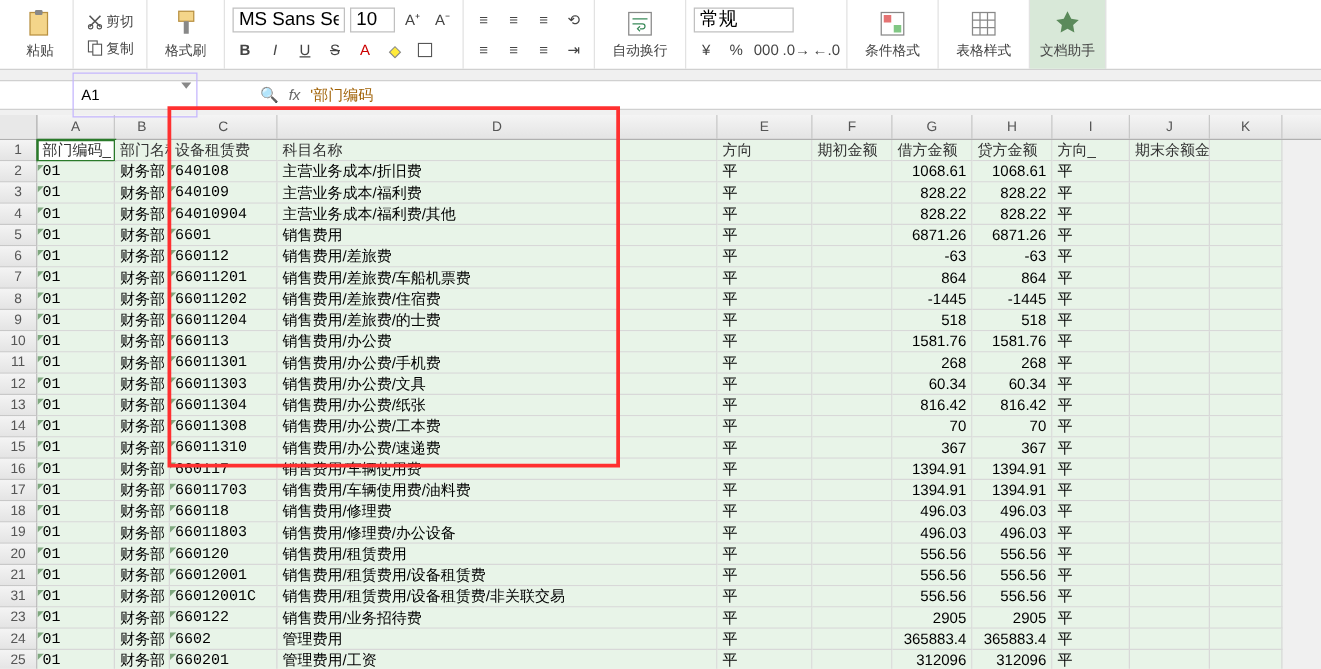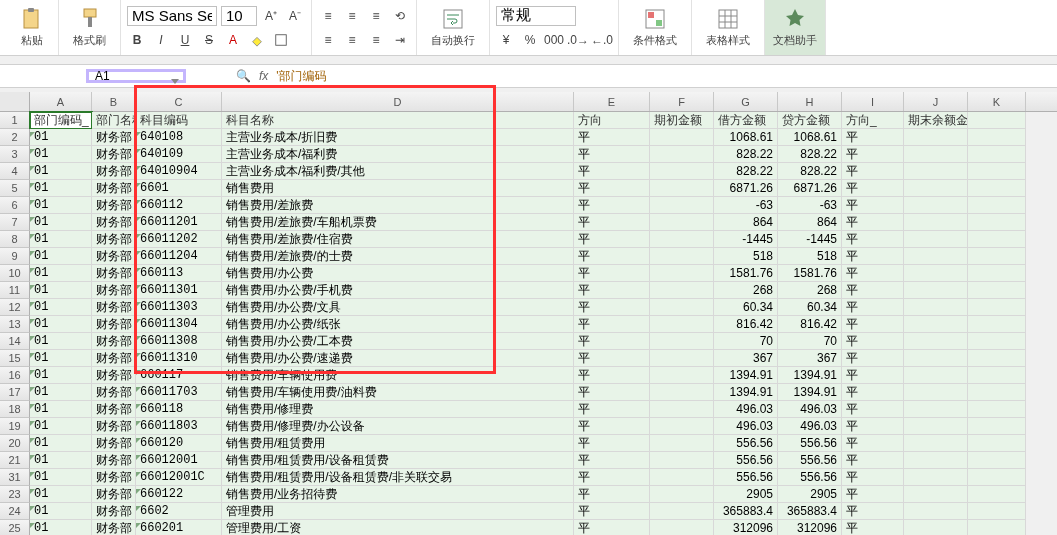--- a/index.html
+++ b/index.html
@@ -18,21 +18,21 @@
 .bold { font-weight: bold; }
 .italic { font-style: italic; }
 .underline { text-decoration: underline; }
 .strike { text-decoration: line-through; }
 .big-btn { display: flex; flex-direction: column; align-items: center; padding: 2px 8px; cursor: pointer; gap: 2px; }
 .big-ico { width: 24px; height: 24px; }
 .doc-helper { background: #d8e8d8; padding: 4px 8px; display: flex; align-items: center; cursor: pointer; }
 
 
 .namebar { height: 24px; background: #fff; border-top: 1px solid #d0d0d0; border-bottom: 1px solid #d0d0d0; display: flex; align-items: center; margin-top: 8px; }
-.namebox { width: 100px; border: 3px solid #c4b5fd; height: 14px; margin-left: 86px; font-size: 12px; padding: 0 6px; display: flex; align-items: center; position: relative; }
+.namebox { width: 100px; border: 1px solid #c4b5fd; height: 36px; margin-left: 58px; font-size: 12px; padding: 0 6px; display: flex; align-items: center; position: relative; }
 .namebox::after { content: ""; position: absolute; right: 4px; top: 7px; border-left: 4px solid transparent; border-right: 4px solid transparent; border-top: 5px solid #888; }
 .fx-area { display: flex; align-items: center; margin-left: 50px; gap: 8px; font-size: 12px; color: #666; }
 .fx-label { font-style: italic; }
 .formula-txt { color: #a16207; }
 
 
 .colhdr { height: 20px; background: linear-gradient(#f4f4f4,#e4e4e4); border-bottom: 1px solid #b0b0b0; display: flex; font-size: 11px; color: #555; margin-top: 4px; }
 .corner { width: 30px; border-right: 1px solid #b0b0b0; background: #e8e8e8; }
 .ch { border-right: 1px solid #c8c8c8; display: flex; align-items: center; justify-content: center; }
 
@@ -68,20 +68,41 @@
 
 <div class="ribbon">
   <div class="ribbon-group">
     <div class="big-btn">
       <svg class="big-ico" viewBox="0 0 24 24">
           <rect x="4" y="3" width="14" height="18" fill="#f4d58a" stroke="#b89040"></rect>
           <rect x="8" y="1" width="6" height="4" fill="#888" rx="1"></rect>
         </svg>
       <span>粘贴</span>
     </div>
+  </div>
+  <div class="ribbon-group">
+    <div class="ribbon-row">
+        <div class="rbtn">
+          <svg class="ico" viewBox="0 0 16 16">
+            <path d="M3 3l10 10M13 3L3 13" stroke="#555" stroke-width="1.5"></path>
+            <circle cx="4" cy="13" r="2" fill="none" stroke="#555"></circle>
+            <circle cx="12" cy="13" r="2" fill="none" stroke="#555"></circle>
+          </svg>
+          <span>剪切</span>
+        </div>
+      </div>
+    <div class="ribbon-row">
+        <div class="rbtn">
+          <svg class="ico" viewBox="0 0 16 16">
+            <rect x="2" y="2" width="8" height="10" fill="none" stroke="#555"></rect>
+            <rect x="6" y="5" width="8" height="10" fill="#fff" stroke="#555"></rect>
+          </svg>
+          <span>复制</span>
+        </div>
+      </div>
   </div>
   <div class="ribbon-group">
     <div class="big-btn">
       <svg class="big-ico" viewBox="0 0 24 24">
           <rect x="6" y="2" width="12" height="8" fill="#f4d58a" stroke="#b89040"></rect>
           <rect x="10" y="10" width="4" height="10" fill="#888"></rect>
         </svg>
       <span>格式刷</span>
     </div>
   </div>
@@ -195,21 +216,21 @@
   <div class="ch cw-I">I</div>
   <div class="ch cw-J">J</div>
   <div class="ch cw-K">K</div>
 </div>
 
 <div class="grid" id="grid">
     <div class="row hdr-row">
       <div class="rowhdr">1</div>
       <div class="cell cw-A sel-cell">部门编码_</div>
       <div class="cell cw-B">部门名称</div>
-      <div class="cell cw-C">科目编码</div>
+      <div class="cell cw-C">设备租赁费</div>
       <div class="cell cw-D">科目名称</div>
       <div class="cell cw-E">方向</div>
       <div class="cell cw-F">期初金额</div>
       <div class="cell cw-G">借方金额</div>
       <div class="cell cw-H">贷方金额</div>
       <div class="cell cw-I">方向_</div>
       <div class="cell cw-J">期末余额金额</div>
       <div class="cell cw-K"></div>
     </div>
     <div class="row">

